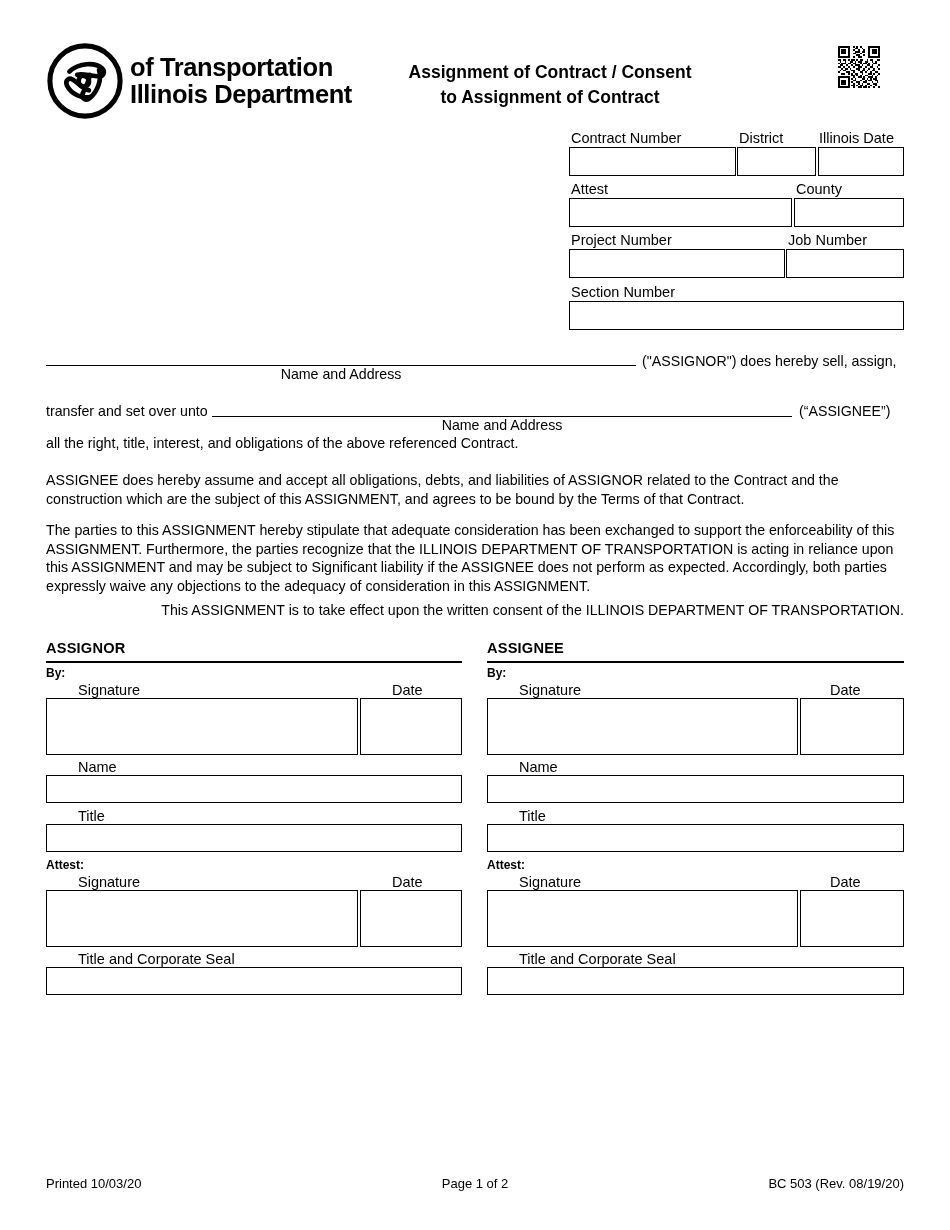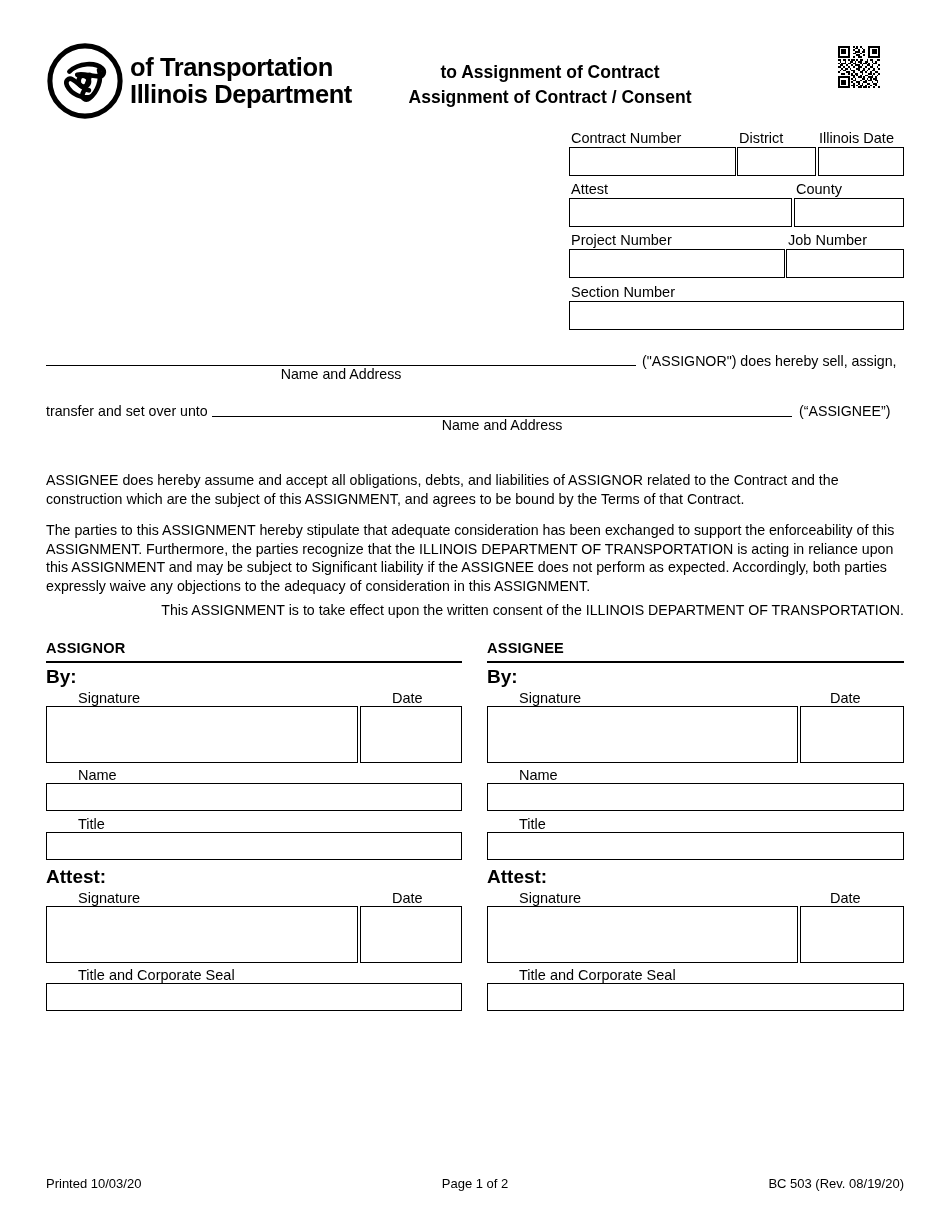--- a/index.html
+++ b/index.html
@@ -41,21 +41,21 @@
 
   .para { position:absolute; left:46px; width:858px; font-size:14.2px; line-height:1.315;
           text-align:left; }
 
   
   .sig-col { position:absolute; top:640px; }
   .col-left { left:46px; width:416px; }
   .col-right { left:487px; width:417px; }
   .col-head { text-align:left; font-weight:bold; font-size:14.6px; letter-spacing:.2px; }
   .col-head-rule { border-top:2.4px solid #000; margin-top:5px; }
-  .lbl-bold { font-weight:bold; font-size:19px; margin-top:3px; display:block; }
+  .lbl-bold { font-weight:bold; font-size:12px; margin-top:3px; display:block; }
   .lbl { font-size:14.5px; display:block;margin-left:32px; }
   .inbox { border:1.6px solid #000; background:#fff; }
   .flexrow { display:flex; align-items:flex-end; }
 
   
   .footer { position:absolute; left:46px; top:1176px; width:858px;
             display:flex; justify-content:space-between; font-size:13px; }
   .footer > div { white-space:nowrap; }
   .footer .mid { position:absolute; left:0; right:0; text-align:center; }
 </style>
@@ -76,22 +76,22 @@
           <path d="M44 44 C 48 42, 54 44, 55 49 C 56 54, 52 58, 47 57 C 42 56, 40 50, 44 44 Z"></path>
         </g>
       </svg>
       <div class="logo-text">
         <span>of Transportation</span>
         <span>Illinois Department</span>
       </div>
     </div>
 
     <div class="doc-title">
+      <span>Assignment of Contract / Consent</span>
       <span>to Assignment of Contract</span>
-      <span>Assignment of Contract / Consent</span>
     </div>
 
     <svg class="qr" viewBox="0 0 25 25" shape-rendering="crispEdges">
       <rect width="25" height="25" fill="#fff"></rect>
       <g fill="#000">
         <rect x="0" y="0" width="7" height="1"></rect>
           <rect x="0" y="6" width="7" height="1"></rect>
         <rect x="0" y="0" width="1" height="7"></rect>
           <rect x="6" y="0" width="1" height="7"></rect>
         <rect x="2" y="2" width="3" height="3"></rect>
@@ -269,20 +269,21 @@
 
   <div class="rule" style="left:46px; top:365px; width:590px;"></div>
   <div class="centered-cap" style="left:46px; top:366px; width:590px;">Name and Address</div>
   <div class="bodytext" style="left:642px; top:352px;">("ASSIGNOR") does hereby sell, assign,</div>
 
   <div class="bodytext" style="left:46px; top:402px;">transfer and set over unto</div>
   <div class="rule" style="left:212px; top:416px; width:580px;"></div>
   <div class="centered-cap" style="left:212px; top:417px; width:580px;">Name and Address</div>
   <div class="bodytext" style="left:799px; top:402px;">(“ASSIGNEE”)</div>
 
+  <div class="para" style="top:434px;">all the right, title, interest, and obligations of the above referenced Contract.</div>
   <div class="para" style="top:471px;">ASSIGNEE does hereby assume and accept all obligations, debts, and liabilities of ASSIGNOR related to the Contract and the construction which are the subject of this ASSIGNMENT, and agrees to be bound by the Terms of that Contract.</div>
   <div class="para" style="top:521px;">The parties to this ASSIGNMENT hereby stipulate that adequate consideration has been exchanged to support the enforceability of this ASSIGNMENT.  Furthermore, the parties recognize that the ILLINOIS DEPARTMENT OF TRANSPORTATION is acting in reliance upon this ASSIGNMENT and may be subject to Significant liability if the ASSIGNEE does not perform as expected.  Accordingly, both parties expressly waive any objections to the adequacy of consideration in this ASSIGNMENT.</div>
   <div class="para" style="top:601px;text-align:right;">This ASSIGNMENT is to take effect upon the written consent of the ILLINOIS DEPARTMENT OF TRANSPORTATION.</div>
 
   <div class="sig-col col-left">
     <div class="col-head">ASSIGNOR</div>
     <div class="col-head-rule"></div>
 
     <span class="lbl-bold">By:</span>
 

